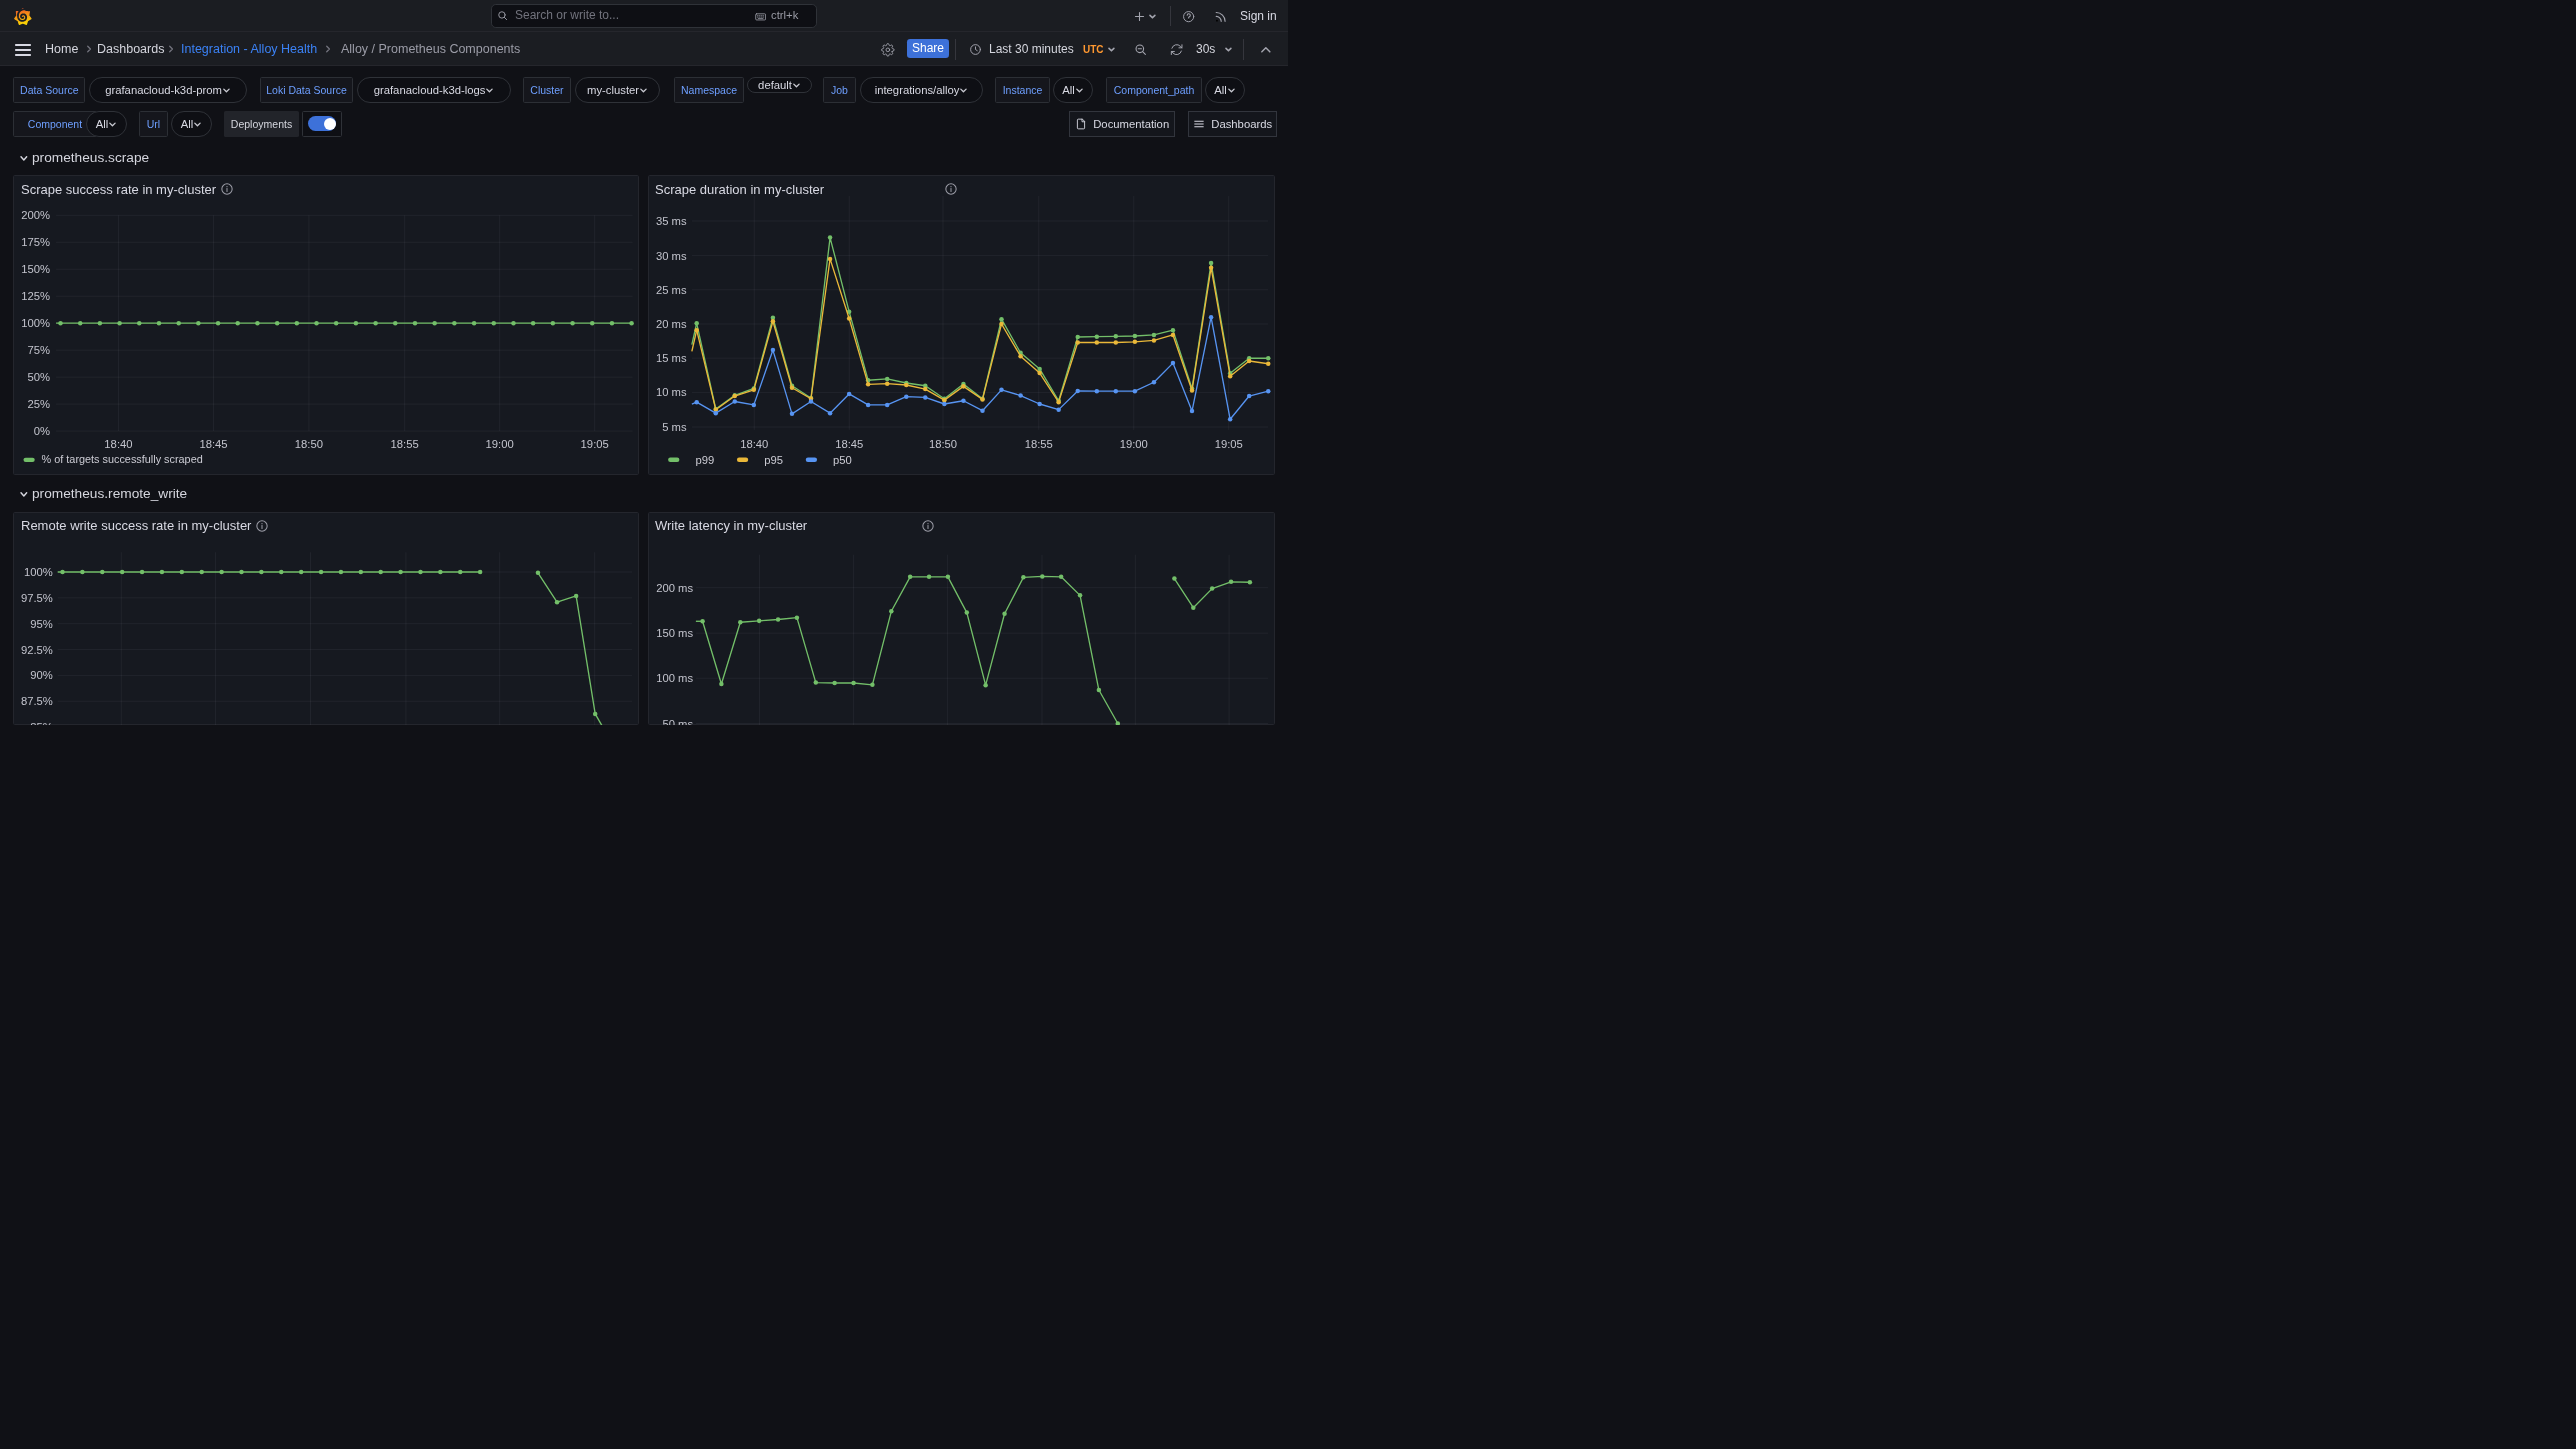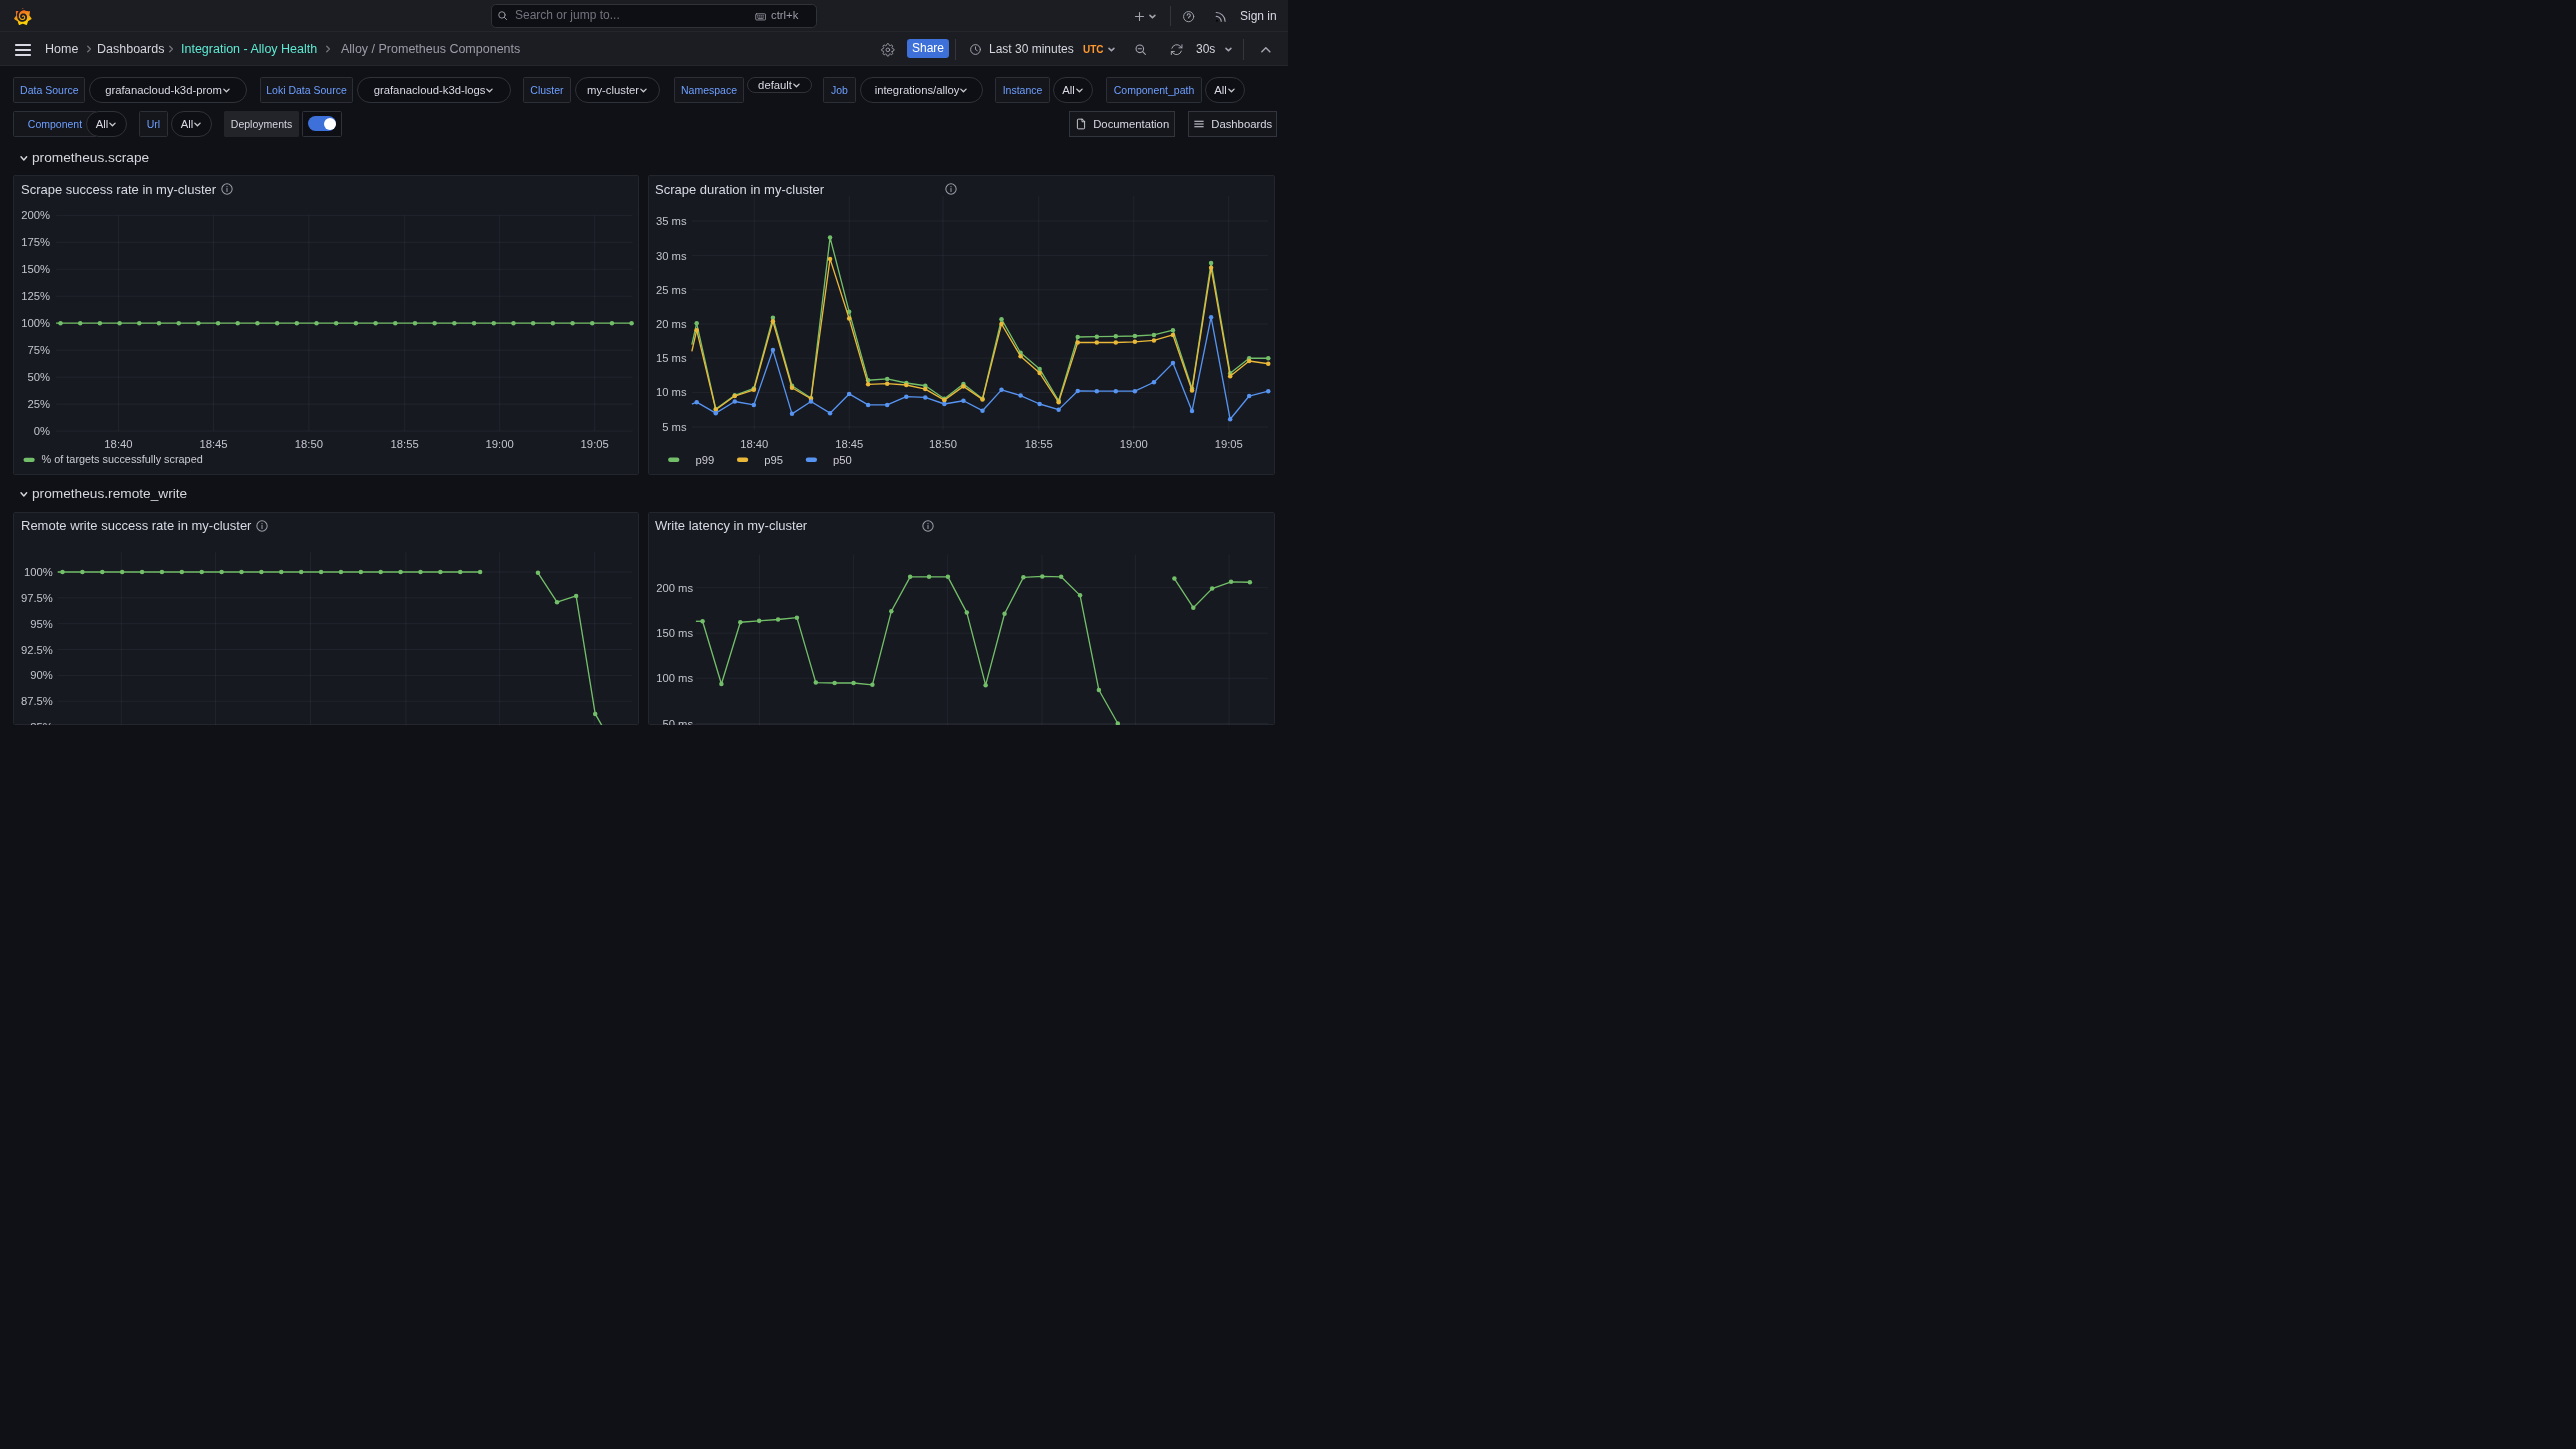--- a/index.html
+++ b/index.html
@@ -24,21 +24,21 @@
       </linearGradient>
     </defs>
     <polygon points="22.0,6.4 28.6,13.4 38.1,14.2 36.7,23.6 42.1,31.6 33.8,36.4 30.9,45.6 22.0,42.1 13.1,45.6 10.2,36.4 1.9,31.6 7.3,23.6 5.9,14.2 15.4,13.4" fill="url(#glg)" stroke="url(#glg)" stroke-width="3" stroke-linejoin="round"></polygon>
     <path d="M23.04 28.34 L22.94 28.61 L22.77 28.87 L22.55 29.11 L22.28 29.33 L21.97 29.50 L21.60 29.64 L21.21 29.71 L20.78 29.73 L20.34 29.68 L19.90 29.55 L19.45 29.36 L19.03 29.08 L18.63 28.74 L18.27 28.32 L17.97 27.84 L17.74 27.30 L17.57 26.72 L17.49 26.09 L17.51 25.44 L17.61 24.77 L17.82 24.11 L18.13 23.47 L18.54 22.85 L19.04 22.29 L19.64 21.79 L20.31 21.36 L21.06 21.03 L21.87 20.80 L22.73 20.67 L23.61 20.67 L24.51 20.80 L25.40 21.05 L26.27 21.44 L27.09 21.95 L27.86 22.59 L28.54 23.34 L29.12 24.19 L29.59 25.14 L29.93 26.16 L30.13 27.24 L30.19 28.36 L30.08 29.50 L29.82 30.63 L29.39 31.74 L28.81 32.80 L28.07 33.78 L27.20 34.67 L26.19 35.44 L25.06 36.08 L23.84 36.57 L22.55 36.89 L21.20 37.04 L19.82 36.99 L18.44 36.76 L17.08 36.33 L15.77 35.72 L14.55 34.92 L13.42 33.94 L12.43 32.81 L11.59 31.53 L10.92 30.13 L10.44 28.63 L10.16 27.06 L10.10 25.44 L9.85 23.70 L9.86 21.86 L10.15 19.97 L10.74 18.07 L11.63 16.20 L12.83 14.43 L14.33 12.78 L16.10 11.32 L18.13 10.09 L20.39 9.13 L22.84 8.49 L25.43 8.19 L28.12 8.25 L30.85 8.72 L33.56 9.58 L36.19 10.85" fill="none" stroke="#1b1d22" stroke-width="4.6" stroke-linecap="round"></path>
   </svg>
 <div class="abs" style="left:491px;top:4px;width:326px;height:24px;background:#0e0f14;border:0.8px solid #2f3238;border-radius:4.8px"></div>
 <svg class="abs" style="left:497px;top:10px" width="11.3" height="11.3" viewBox="0 0 24 24" fill="none" stroke="#9a9ba5" stroke-width="2" stroke-linecap="round" stroke-linejoin="round">
     <circle cx="10.5" cy="10.5" r="6.8"></circle>
     <path d="M15.6 15.6 L20.5 20.5"></path>
   </svg>
-<div class="abs" style="left:515px;top:4px;height:24px;line-height:23px;color:#72737d;font-size:12px">Search or jump to...</div>
+<div class="abs" style="left:515px;top:4px;height:24px;line-height:23px;color:#72737d;font-size:12px">Search or write to...</div>
 <svg class="abs" style="left:755px;top:10.5px" width="11.3" height="11.3" viewBox="0 0 24 24" fill="none" stroke="#9a9ba5" stroke-width="1.8" stroke-linecap="round" stroke-linejoin="round">
     <rect x="1.5" y="6" width="21" height="13" rx="2"></rect>
     <path d="M5 10h1.6M9 10h1.6M13 10h1.6M17 10h1.6M5 13h1.6M9 13h1.6M13 13h1.6M17 13h1.6M7 16h10" stroke-width="1.6"></path>
   </svg>
 <div class="abs" style="left:771px;top:4px;height:24px;line-height:23px;color:#9a9ba5;font-size:11.3px">ctrl+k</div>
 <svg class="abs" style="left:1133px;top:9.7px" width="13" height="13" viewBox="0 0 24 24" fill="none" stroke="#a3a4ae" stroke-width="2" stroke-linecap="round" stroke-linejoin="round">
     <path d="M12 4.5v15M4.5 12h15" stroke-width="2"></path>
   </svg>
 <svg class="abs" style="left:1148px;top:12px" width="8.9" height="8.9" viewBox="0 0 11.0 11.0">
     <path d="M2.475 4.125 L5.5 7.15 L8.525 4.125" fill="none" stroke="#a3a4ae" stroke-width="2" stroke-linecap="round" stroke-linejoin="round"></path>
@@ -60,21 +60,21 @@
 <div class="abs" style="left:15.3px;top:49px;width:15.7px;height:2.4px;background:#d8d9e3;border-radius:0.8px"></div>
 <div class="abs" style="left:15.3px;top:54px;width:15.7px;height:2.4px;background:#d8d9e3;border-radius:0.8px"></div>
 <div class="abs" style="left:45px;top:33px;height:33px;line-height:32px;color:#d5d6de;font-size:12.5px">Home</div>
 <svg class="abs" style="left:85px;top:45px" width="8" height="8" viewBox="0 0 10 10">
     <path d="M3.4 1.6 L6.8 5 L3.4 8.4" fill="none" stroke="#73747e" stroke-width="1.6" stroke-linecap="round" stroke-linejoin="round"></path>
   </svg>
 <div class="abs" style="left:97px;top:33px;height:33px;line-height:32px;color:#d5d6de;font-size:12.5px">Dashboards</div>
 <svg class="abs" style="left:167px;top:45px" width="8" height="8" viewBox="0 0 10 10">
     <path d="M3.4 1.6 L6.8 5 L3.4 8.4" fill="none" stroke="#73747e" stroke-width="1.6" stroke-linecap="round" stroke-linejoin="round"></path>
   </svg>
-<div class="abs" style="left:181px;top:33px;height:33px;line-height:32px;color:#5eead4;font-size:12.5px">Integration - Alloy Health</div>
+<div class="abs" style="left:181px;top:33px;height:33px;line-height:32px;color:#3b82f6;font-size:12.5px">Integration - Alloy Health</div>
 <svg class="abs" style="left:324px;top:45px" width="8" height="8" viewBox="0 0 10 10">
     <path d="M3.4 1.6 L6.8 5 L3.4 8.4" fill="none" stroke="#73747e" stroke-width="1.6" stroke-linecap="round" stroke-linejoin="round"></path>
   </svg>
 <div class="abs" style="left:341px;top:33px;height:33px;line-height:32px;color:#9b9ca7;font-size:12.5px">Alloy / Prometheus Components</div>
 <svg class="abs" style="left:881px;top:43px" width="13.7" height="13.7" viewBox="0 0 24 24" fill="none" stroke="#a3a4ae" stroke-width="1.6" stroke-linecap="round" stroke-linejoin="round">
     <circle cx="12" cy="12" r="3.2"></circle>
     <path d="M19.4 15a1.65 1.65 0 0 0 .33 1.82l.06.06a2 2 0 0 1 0 2.83 2 2 0 0 1-2.83 0l-.06-.06a1.65 1.65 0 0 0-1.82-.33 1.65 1.65 0 0 0-1 1.51V21a2 2 0 0 1-2 2 2 2 0 0 1-2-2v-.09A1.65 1.65 0 0 0 9 19.4a1.65 1.65 0 0 0-1.82.33l-.06.06a2 2 0 0 1-2.83 0 2 2 0 0 1 0-2.83l.06-.06a1.65 1.65 0 0 0 .33-1.82 1.65 1.65 0 0 0-1.51-1H3a2 2 0 0 1-2-2 2 2 0 0 1 2-2h.09A1.65 1.65 0 0 0 4.6 9a1.65 1.65 0 0 0-.33-1.82l-.06-.06a2 2 0 0 1 0-2.83 2 2 0 0 1 2.83 0l.06.06a1.65 1.65 0 0 0 1.82.33H9a1.65 1.65 0 0 0 1-1.51V3a2 2 0 0 1 2-2 2 2 0 0 1 2 2v.09a1.65 1.65 0 0 0 1 1.51 1.65 1.65 0 0 0 1.82-.33l.06-.06a2 2 0 0 1 2.83 0 2 2 0 0 1 0 2.83l-.06.06a1.65 1.65 0 0 0-.33 1.82V9a1.65 1.65 0 0 0 1.51 1H21a2 2 0 0 1 2 2 2 2 0 0 1-2 2h-.09a1.65 1.65 0 0 0-1.51 1z"></path>
   </svg>
 <div class="abs" style="left:907px;top:39px;width:42px;height:18.5px;background:#3d71d9;border-radius:3.2px;color:#fff;font-size:12px;font-weight:500;text-align:center;line-height:18.5px">Share</div>
 <div class="abs" style="left:955px;top:39px;width:0.8px;height:21px;background:#35363d"></div>

